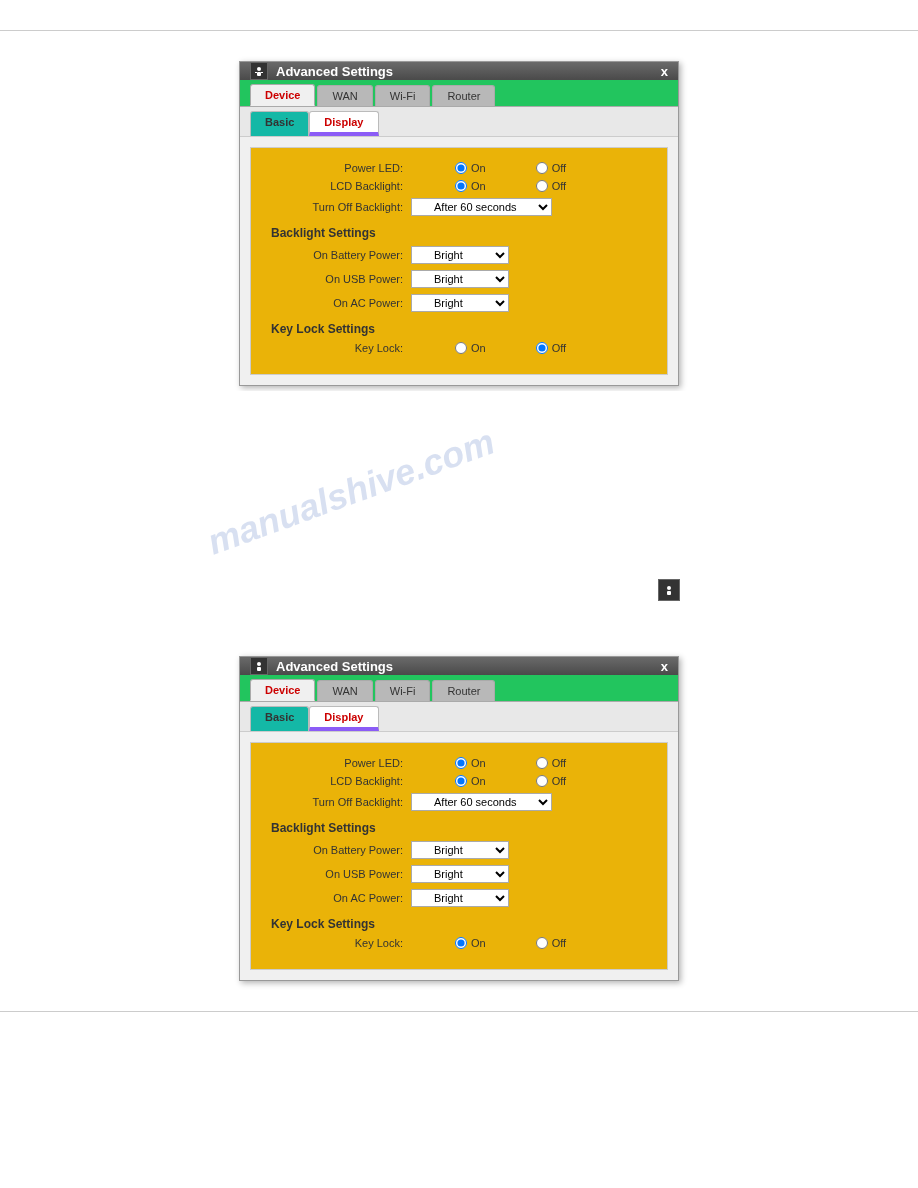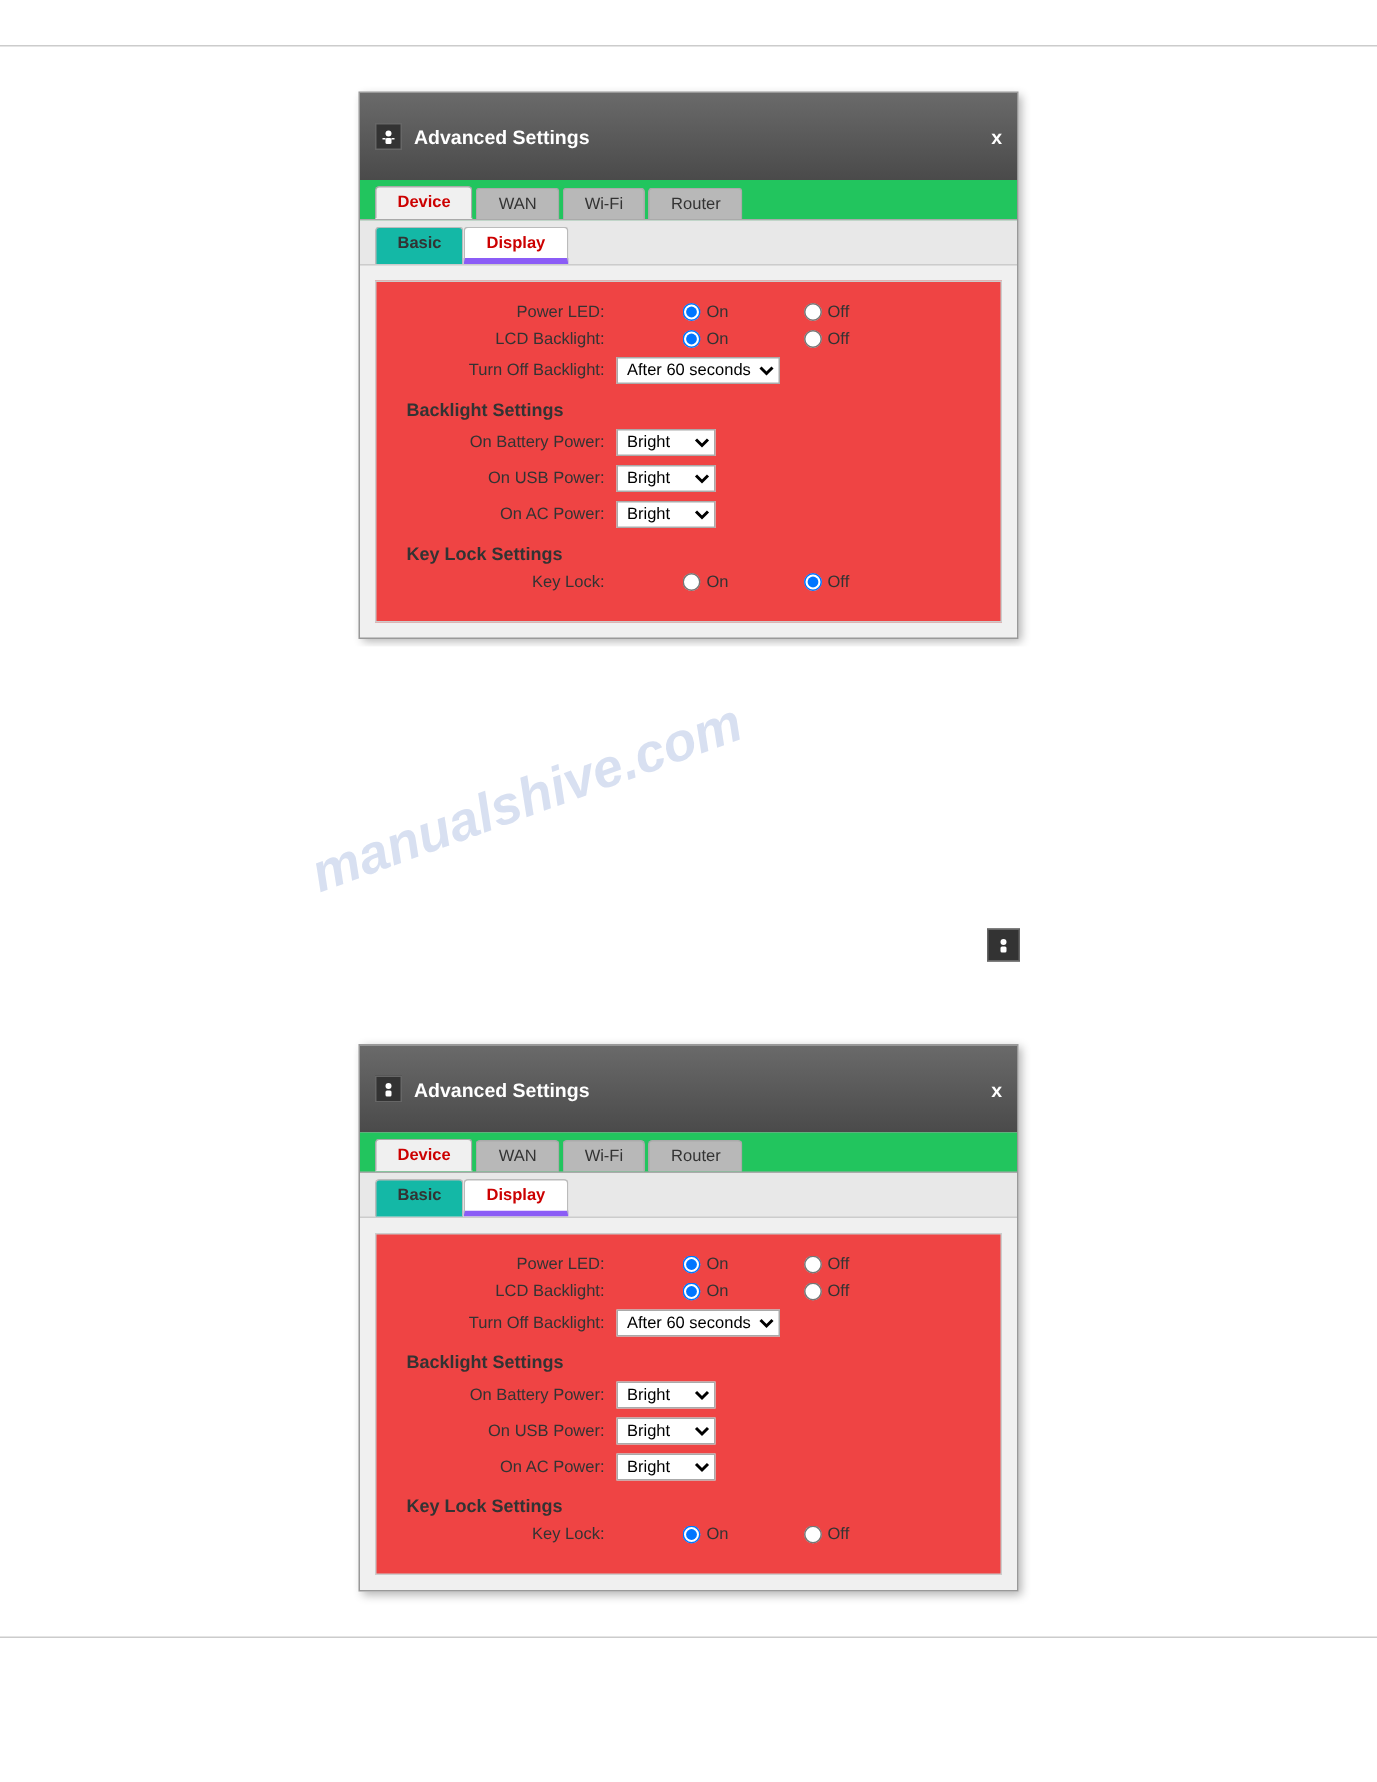--- a/index.html
+++ b/index.html
@@ -29,21 +29,21 @@
       margin: 0 auto;
       border: 1px solid #999;
       background: #f0f0f0;
       box-shadow: 2px 2px 6px rgba(0,0,0,0.3);
       position: relative;
     }
 
     .dialog-titlebar {
       background: linear-gradient(to bottom, #6a6a6a, #4a4a4a);
       color: #fff;
-      padding: 20px 10px;
+      padding: 0 10px;
       display: flex;
       align-items: center;
       justify-content: space-between;
     }
 
     .dialog-titlebar-left {
       display: flex;
       align-items: center;
       gap: 8px;
     }
@@ -127,21 +127,21 @@
 
     .subtab.active {
       background: #fff;
       color: #cc0000;
       font-weight: bold;
       border-bottom: 4px solid #8b5cf6;
     }
 
     
     .dialog-body {
-      background: #ef4444;
+      background: #eab308;
       padding: 14px 20px;
       margin: 10px;
       border: 1px solid #ccc;
     }
 
     
     .form-row {
       display: flex;
       align-items: center;
       margin-bottom: 6px;
@@ -186,21 +186,21 @@
     .section-heading {
       font-size: 12px;
       font-weight: bold;
       color: #333;
       margin: 10px 0 6px 0;
     }
 
     
     select {
       font-size: 11px;
-      padding: 1px 2px;
+      padding: 1px 18px;
       border: 1px solid #aaa;
       background: #fff;
       cursor: pointer;
     }
 
     
     .dialog-footer {
       background: #d0d0d0;
       padding: 6px 10px;
       display: flex;

